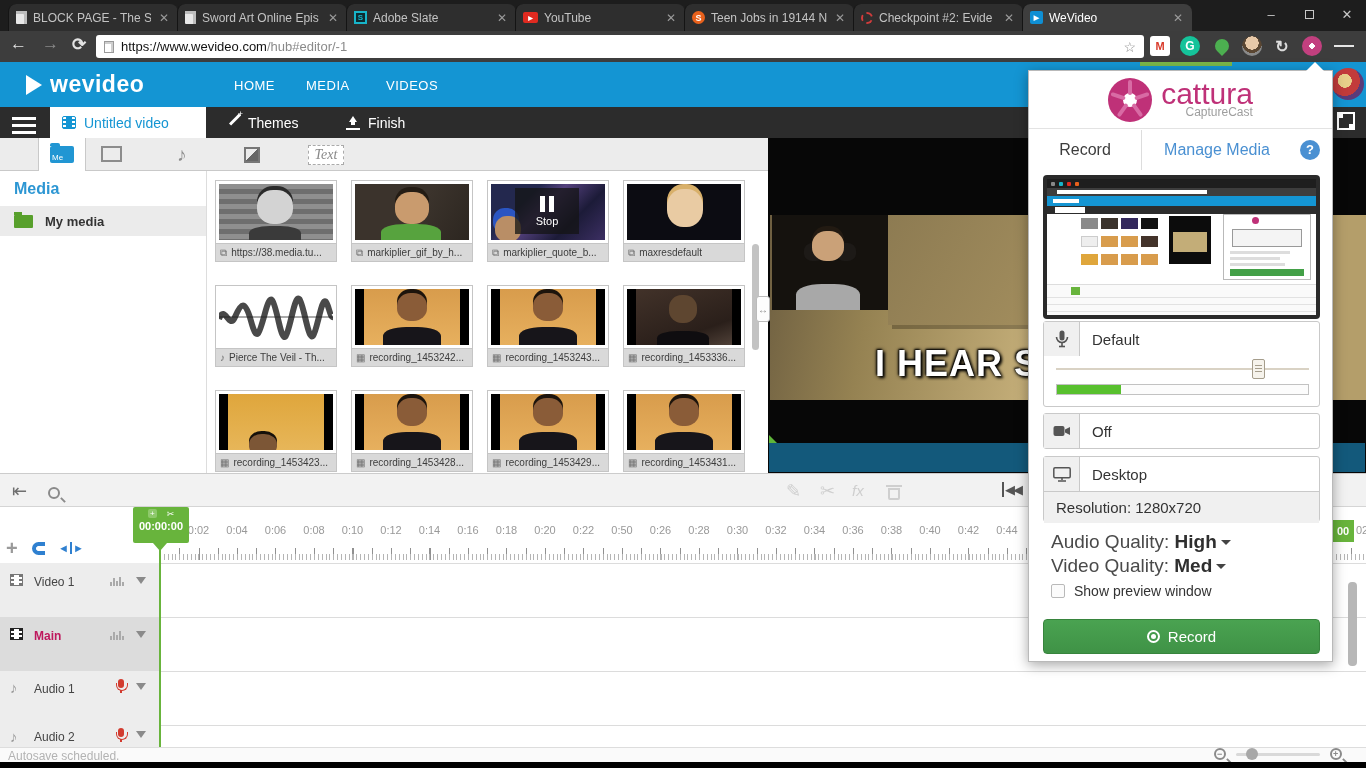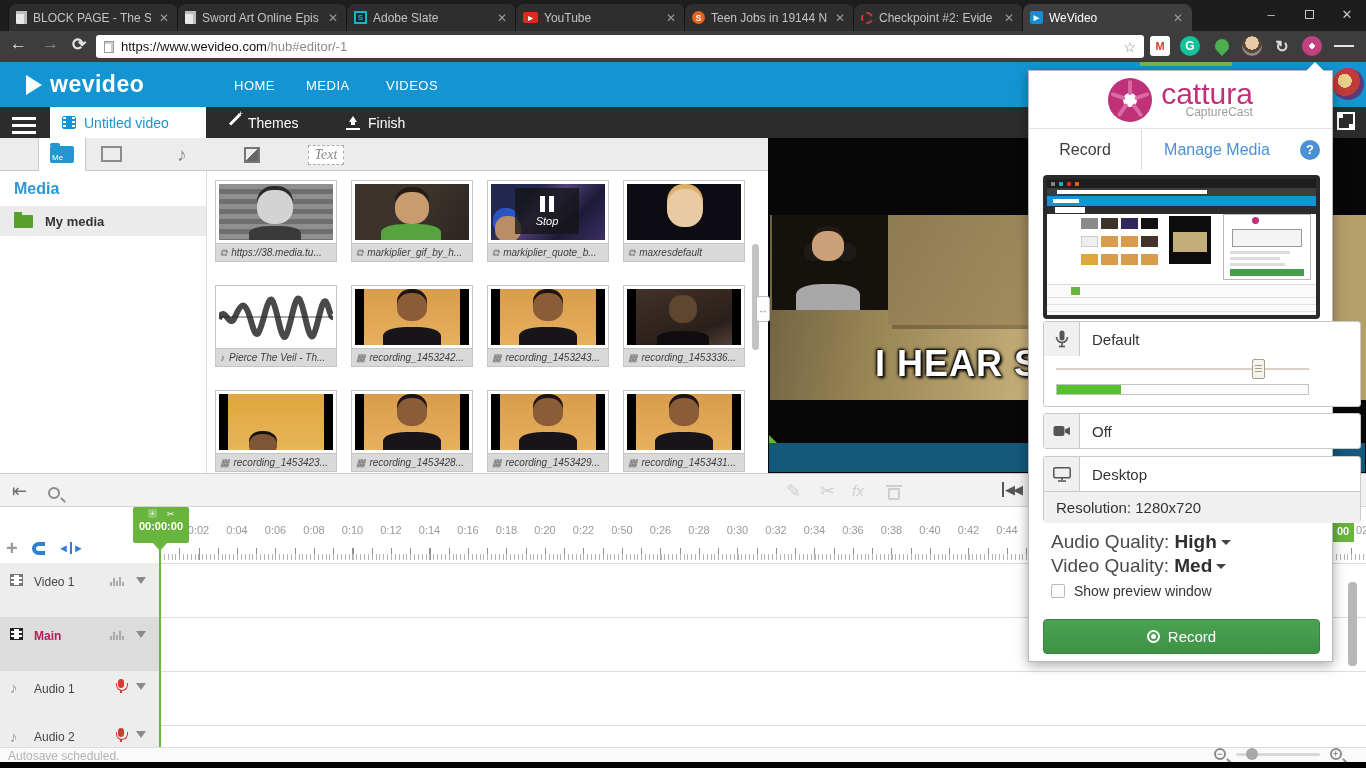--- a/index.html
+++ b/index.html
@@ -106,21 +106,21 @@
     background:linear-gradient(135deg, transparent 49%, #666 50%); }
   .text-ic { border:1px dashed #aaa; color:#888; font-size:14px; font-style:italic;
     font-family:"Liberation Serif", serif; padding:1px 6px; background:#fff; }
   #media-title { position:absolute; left:14px; top:42px; color:#2c96d3; font-size:16px; font-weight:bold; }
   #mymedia { position:absolute; left:0; top:68px; width:206px; height:30px; background:#ebebeb;
     display:flex; align-items:center; gap:12px; padding-left:14px; }
   .folder-green { width:19px; height:13px; background:#58a02c; border-radius:1px; position:relative; }
   .folder-green::before { content:""; position:absolute; left:0; top:-3px; width:8px; height:3px; background:#58a02c; }
   #mymedia span { font-size:13px; font-weight:bold; color:#333; }
   #mp-vdiv { position:absolute; left:206px; top:33px; width:1px; height:302px; background:#ddd; }
-  .mcell { position:absolute; width:122px;font-style:italic; }
+  .mcell { position:absolute; width:122px; }
   .mthumb { width:122px; height:64px; border:1px solid #c5c5c5; background:#fff; padding:3px; position:relative; }
   .tinner { width:100%; height:100%; position:relative; overflow:hidden; }
   .mlabel { width:122px; height:18px; background:#d9d9d9; border:1px solid #c5c5c5; border-top:none;
     display:flex; align-items:center; gap:4px; padding:0 4px; font-size:10px; color:#3d3d3d;
     white-space:nowrap; overflow:hidden; }
   .mlabel .kic { color:#6f6f6f; font-size:10px; flex:0 0 auto; }
   
   .st-bw { background:repeating-linear-gradient(180deg,#8f8f8f 0 5px,#6e6e6e 5px 10px); }
   .st-bw::before { content:""; position:absolute; left:38px; top:6px; width:36px; height:34px;
     border-radius:45%; background:#d3d3d3; box-shadow:0 -4px 0 #2a2a2a; }
@@ -285,21 +285,21 @@
   #r-video i { position:absolute; left:4px; top:16px; width:34px; height:20px; background:#c3ad78; display:block; }
   #r-pop { position:absolute; left:176px; top:0px; width:88px; height:66px; background:#fff;
     border:1px solid #b9b9b9; }
   #r-pop .dot { position:absolute; left:28px; top:2px; width:7px; height:7px; border-radius:50%; background:#bf3178; }
   #r-pop .ln { position:absolute; left:6px; height:3px; background:#ddd; }
   #r-pop .tb { position:absolute; left:8px; top:14px; width:70px; height:18px; border:1px solid #999; background:#f4f4f4; }
   #r-pop .grn { position:absolute; left:6px; bottom:3px; width:74px; height:7px; background:#43a047; }
   #r-tl { height:31px; background:#fafafa; border-top:1px solid #ddd; }
   #r-tl .gb { position:absolute; left:24px; top:2px; width:9px; height:8px; background:#68b43c; }
   #r-tl .tln { position:absolute; left:0; width:100%; height:1px; background:#e2e2e2; }
-  .pgroup { position:absolute; left:14px; width:318px; border:1px solid #c9c9c9; border-radius:3px; background:#fff; }
+  .pgroup { position:absolute; left:14px; width:277px; border:1px solid #c9c9c9; border-radius:3px; background:#fff; }
   .prow { position:relative; height:34px; display:flex; align-items:center; }
   .picell { width:36px; height:100%; background:#f0f0f0; border-right:1px solid #c9c9c9;
     display:flex; align-items:center; justify-content:center; flex:0 0 auto; }
   .pval { font-size:15px; color:#333; padding-left:12px; }
   #grp-mic { top:250px; height:86px; }
   #mic-slider { position:absolute; left:12px; top:46px; width:253px; height:2px; background:#d9d2c4; }
   #mic-handle { position:absolute; left:196px; top:-9px; width:13px; height:20px; background:#f6f3ec;
     border:1px solid #a59d8c; border-radius:2px; }
   #mic-handle::before { content:""; position:absolute; left:2px; top:5px; width:7px; height:1px;
     background:#a59d8c; box-shadow:0 3px 0 #a59d8c, 0 6px 0 #a59d8c; }

